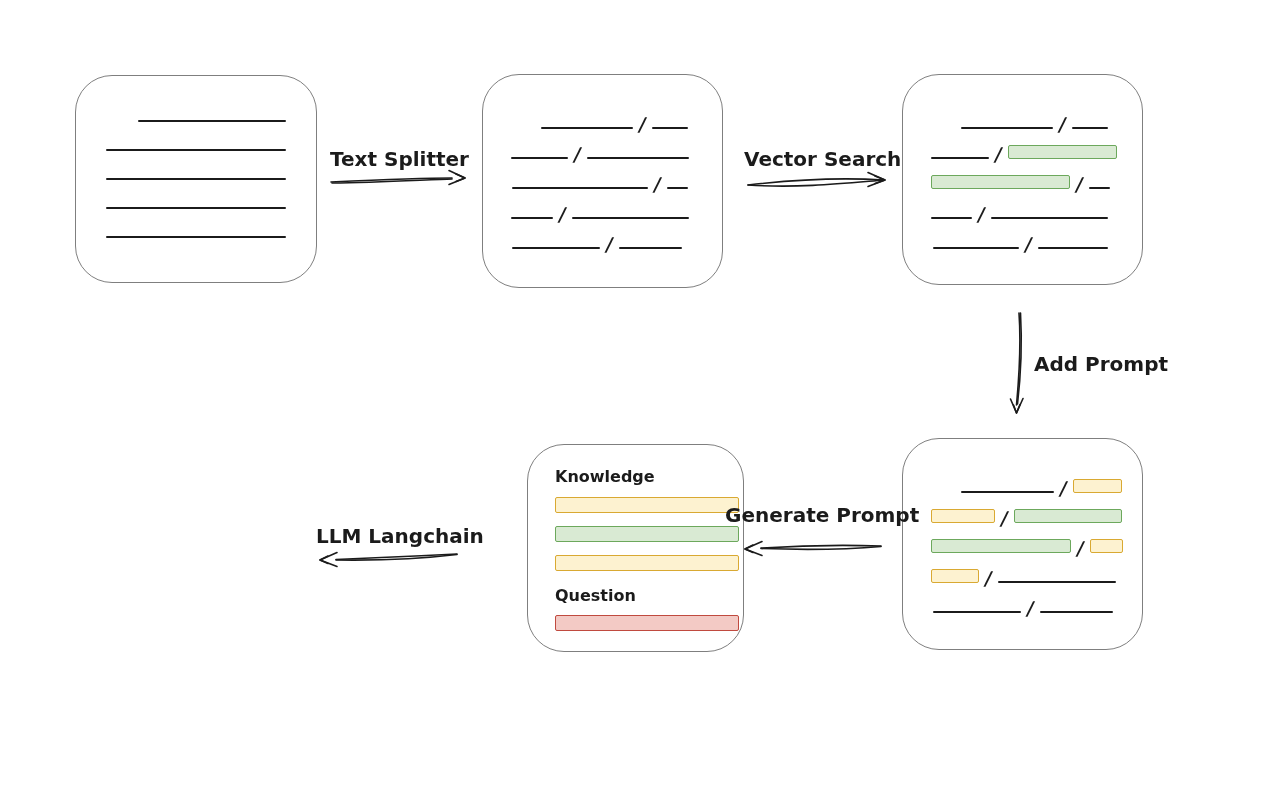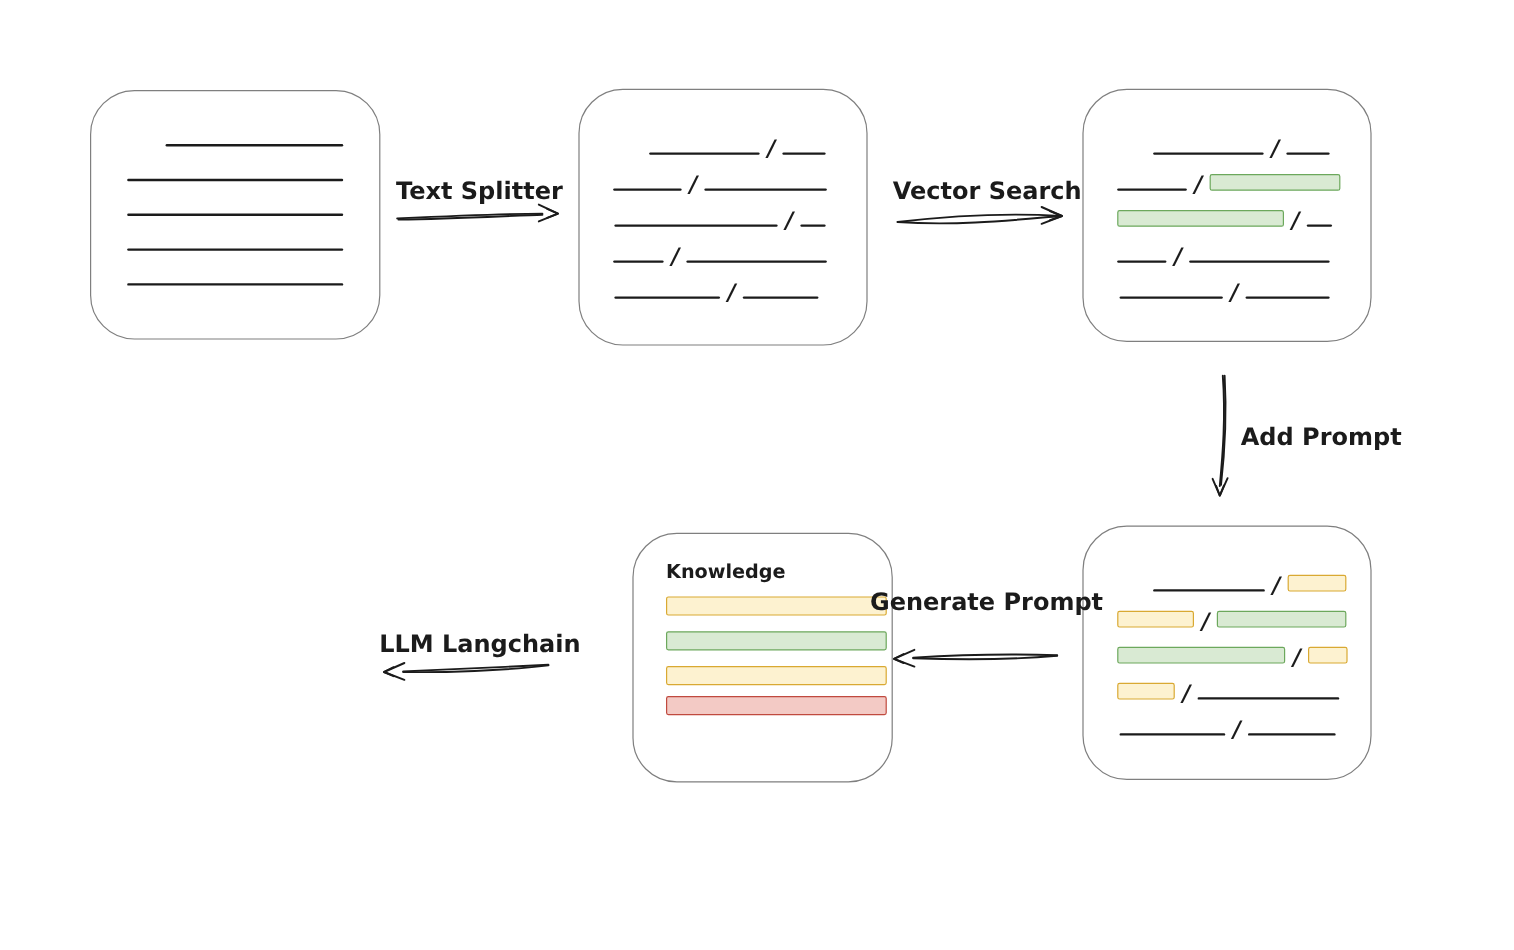--- a/index.html
+++ b/index.html
@@ -42,21 +42,21 @@
   .prompt-bars .kbar{margin-top:13px;}
   .prompt-bars .kbar:first-child{margin-top:10px;}
   #question-label{margin-top:15px;}
   #question-bar{margin-top:9px;}
 
   .arrow-label{position:absolute;font-size:20px;font-weight:600;white-space:nowrap;}
   .arrow-label.centered{text-align:center;}
   #lbl-text-splitter{left:330px;top:147px;width:136px;}
   #lbl-vector-search{left:744px;top:147px;width:136px;}
   #lbl-add-context{left:1034px;top:352px;}
-  #lbl-generate-prompt{left:725px;top:489px;width:168px;}
+  #lbl-generate-prompt{left:725px;top:503px;width:168px;}
   #lbl-llm-response{left:316px;top:524px;width:144px;}
 
   .footer-credit{position:absolute;left:756px;top:682px;width:440px;text-align:center;font-size:17px;font-weight:600;}
 </style>
 </head>
 <body>
 
 <div class="canvas">
 
   <svg class="arrow-layer" viewBox="0 0 1262 792">
@@ -222,20 +222,21 @@
       </div>
   </div>
 
   <div class="box" id="box-prompt">
     <div class="node-label">Knowledge</div>
     <div class="prompt-bars">
         <div class="kbar yellow"></div>
         <div class="kbar green"></div>
         <div class="kbar yellow"></div>
       </div>
+    <div class="node-label" id="question-label">Question</div>
     <div class="kbar red" id="question-bar"></div>
   </div>
 
 
   <div class="arrow-label centered" id="lbl-text-splitter">Text Splitter</div>
   <div class="arrow-label centered" id="lbl-vector-search">Vector Search</div>
   <div class="arrow-label" id="lbl-add-context">Add Prompt</div>
   <div class="arrow-label centered" id="lbl-generate-prompt">Generate Prompt</div>
   <div class="arrow-label centered" id="lbl-llm-response">LLM Langchain</div>
 

